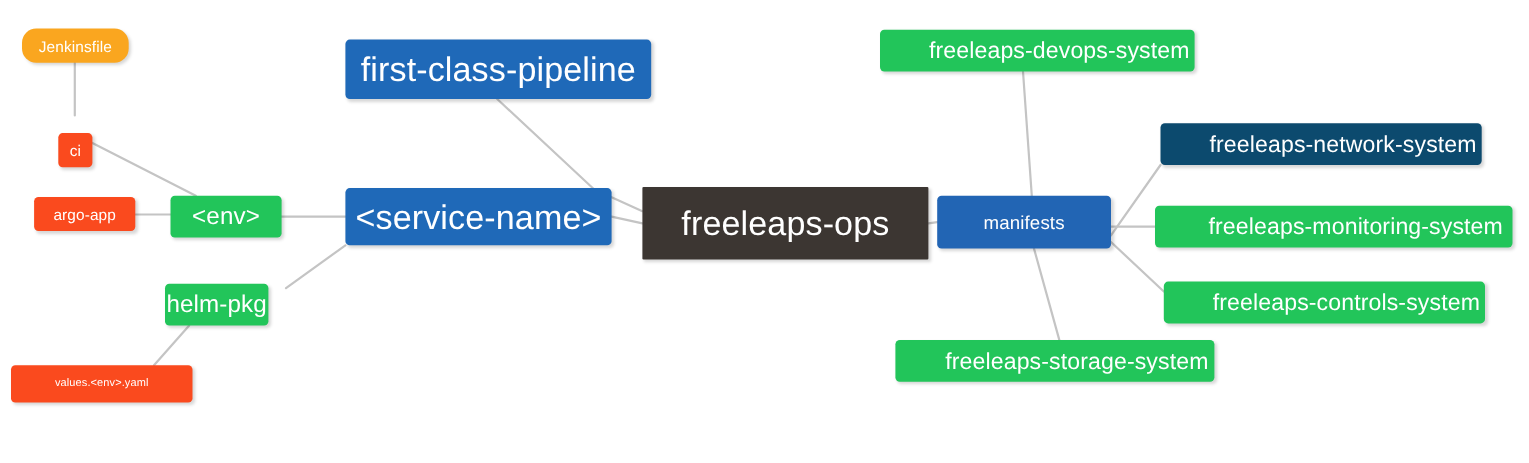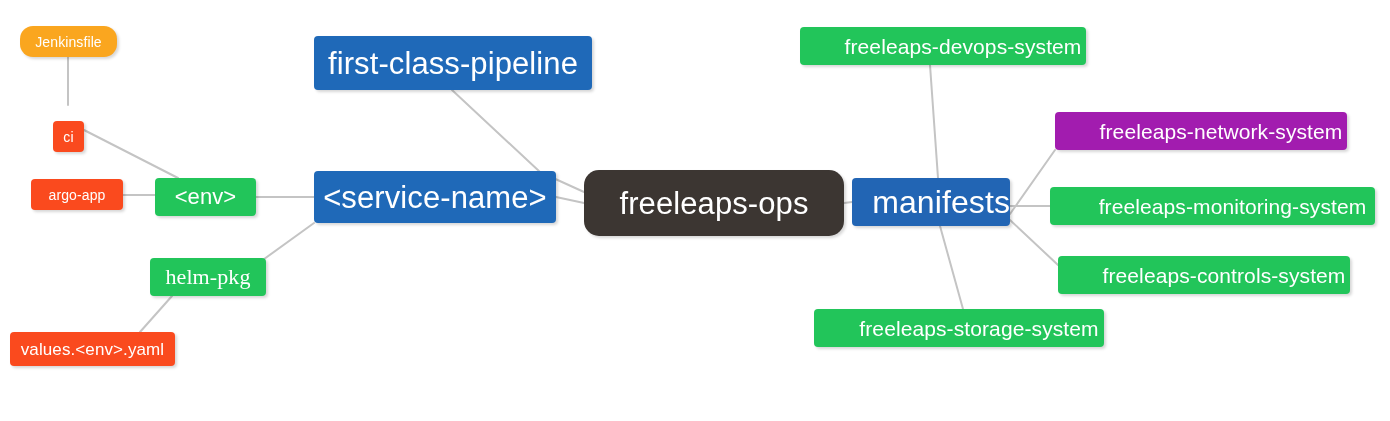--- a/index.html
+++ b/index.html
@@ -36,30 +36,29 @@
     border-radius: 4px;
     color: #ffffff;
     white-space: nowrap;
     box-shadow: 2px 2px 3px rgba(0,0,0,0.16);
     letter-spacing: 0.1px;
     line-height: 1;
   }
   .node-root {
     background: #3c3632;
     font-size: 31px;
-    border-radius: 15px;
+    border-radius: 1px;
   }
   .node-blue {
     background: #1f69b8;
     font-size: 31px;
   }
   .node-blue-md {
     background: #2265b4;
-    font-size: 32px;
-    justify-content: flex-end;
+    font-size: 17px;
   }
   .node-green {
     background: #22c55a;
     font-size: 21px;
     padding-left: 40px;
   }
   .node-green-sm {
     background: #22c55a;
     font-size: 22px;
   }
@@ -67,21 +66,21 @@
     background: #faa61f;
     font-size: 14px;
     border-radius: 13px;
   }
   .node-red {
     background: #fa4a1e;
     font-size: 14px;
   }
   .node-red-sm {
     background: #fa4a1e;
-    font-size: 17px;
+    font-size: 10px;
   }
 </style>
 </head>
 <body>
 
 <div id="mindmap-canvas">
 
   <svg id="edge-layer" viewBox="0 0 1390 421" width="1390" height="421" xmlns="http://www.w3.org/2000/svg">
       <path d="M 584,192 L 540,172 L 452,90" stroke="#c4c4c4" stroke-width="2" fill="none" stroke-linecap="round" stroke-linejoin="round"></path>
       <path d="M 584,203 L 556,197" stroke="#c4c4c4" stroke-width="2" fill="none" stroke-linecap="round" stroke-linejoin="round"></path>
@@ -108,39 +107,39 @@
       </div>
       <div class="node node-blue" style="left: 314px; top: 171px; width: 242px; height: 52px; background: rgb(31, 105, 184);">
         <span>&lt;service-name&gt;</span>
       </div>
       <div class="node node-blue-md" style="left: 852px; top: 178px; width: 158px; height: 48px; background: rgb(34, 101, 180);">
         <span>manifests</span>
       </div>
       <div class="node node-green-sm" style="left: 155px; top: 178px; width: 101px; height: 38px; background: rgb(34, 197, 90);">
         <span>&lt;env&gt;</span>
       </div>
-      <div class="node node-green-sm" style="left: 150px; top: 258px; width: 116px; height: 38px; background: rgb(34, 197, 90); font-family: Liberation Serif, serif;">
+      <div class="node node-green-sm" style="left: 150px; top: 258px; width: 94px; height: 38px; background: rgb(34, 197, 90);">
         <span>helm-pkg</span>
       </div>
       <div class="node node-orange" style="left: 20px; top: 26px; width: 97px; height: 31px; background: rgb(250, 166, 31);">
         <span>Jenkinsfile</span>
       </div>
       <div class="node node-red" style="left: 53px; top: 105px; width: 31px; height: 31px; background: rgb(250, 74, 30); margin-top: 16px;">
         <span>ci</span>
       </div>
       <div class="node node-red" style="left: 31px; top: 179px; width: 92px; height: 31px; background: rgb(250, 74, 30);">
         <span>argo-app</span>
       </div>
       <div class="node node-red-sm" style="left: 10px; top: 332px; width: 165px; height: 34px; background: rgb(250, 74, 30);">
         <span>values.&lt;env&gt;.yaml</span>
       </div>
       <div class="node node-green" style="left: 800px; top: 27px; width: 286px; height: 38px; background: rgb(34, 197, 90);">
         <span>freeleaps-devops-system</span>
       </div>
-      <div class="node node-green" style="left: 1055px; top: 112px; width: 292px; height: 38px; background: #a21caf;">
+      <div class="node node-green" style="left: 1055px; top: 112px; width: 292px; height: 38px; background: #0c4a6e;">
         <span>freeleaps-network-system</span>
       </div>
       <div class="node node-green" style="left: 1050px; top: 187px; width: 325px; height: 38px; background: rgb(34, 197, 90);">
         <span>freeleaps-monitoring-system</span>
       </div>
       <div class="node node-green" style="left: 1058px; top: 256px; width: 292px; height: 38px; background: rgb(34, 197, 90); justify-content: center;">
         <span>freeleaps-controls-system</span>
       </div>
       <div class="node node-green" style="left: 814px; top: 309px; width: 290px; height: 38px; background: rgb(34, 197, 90);">
         <span>freeleaps-storage-system</span>

